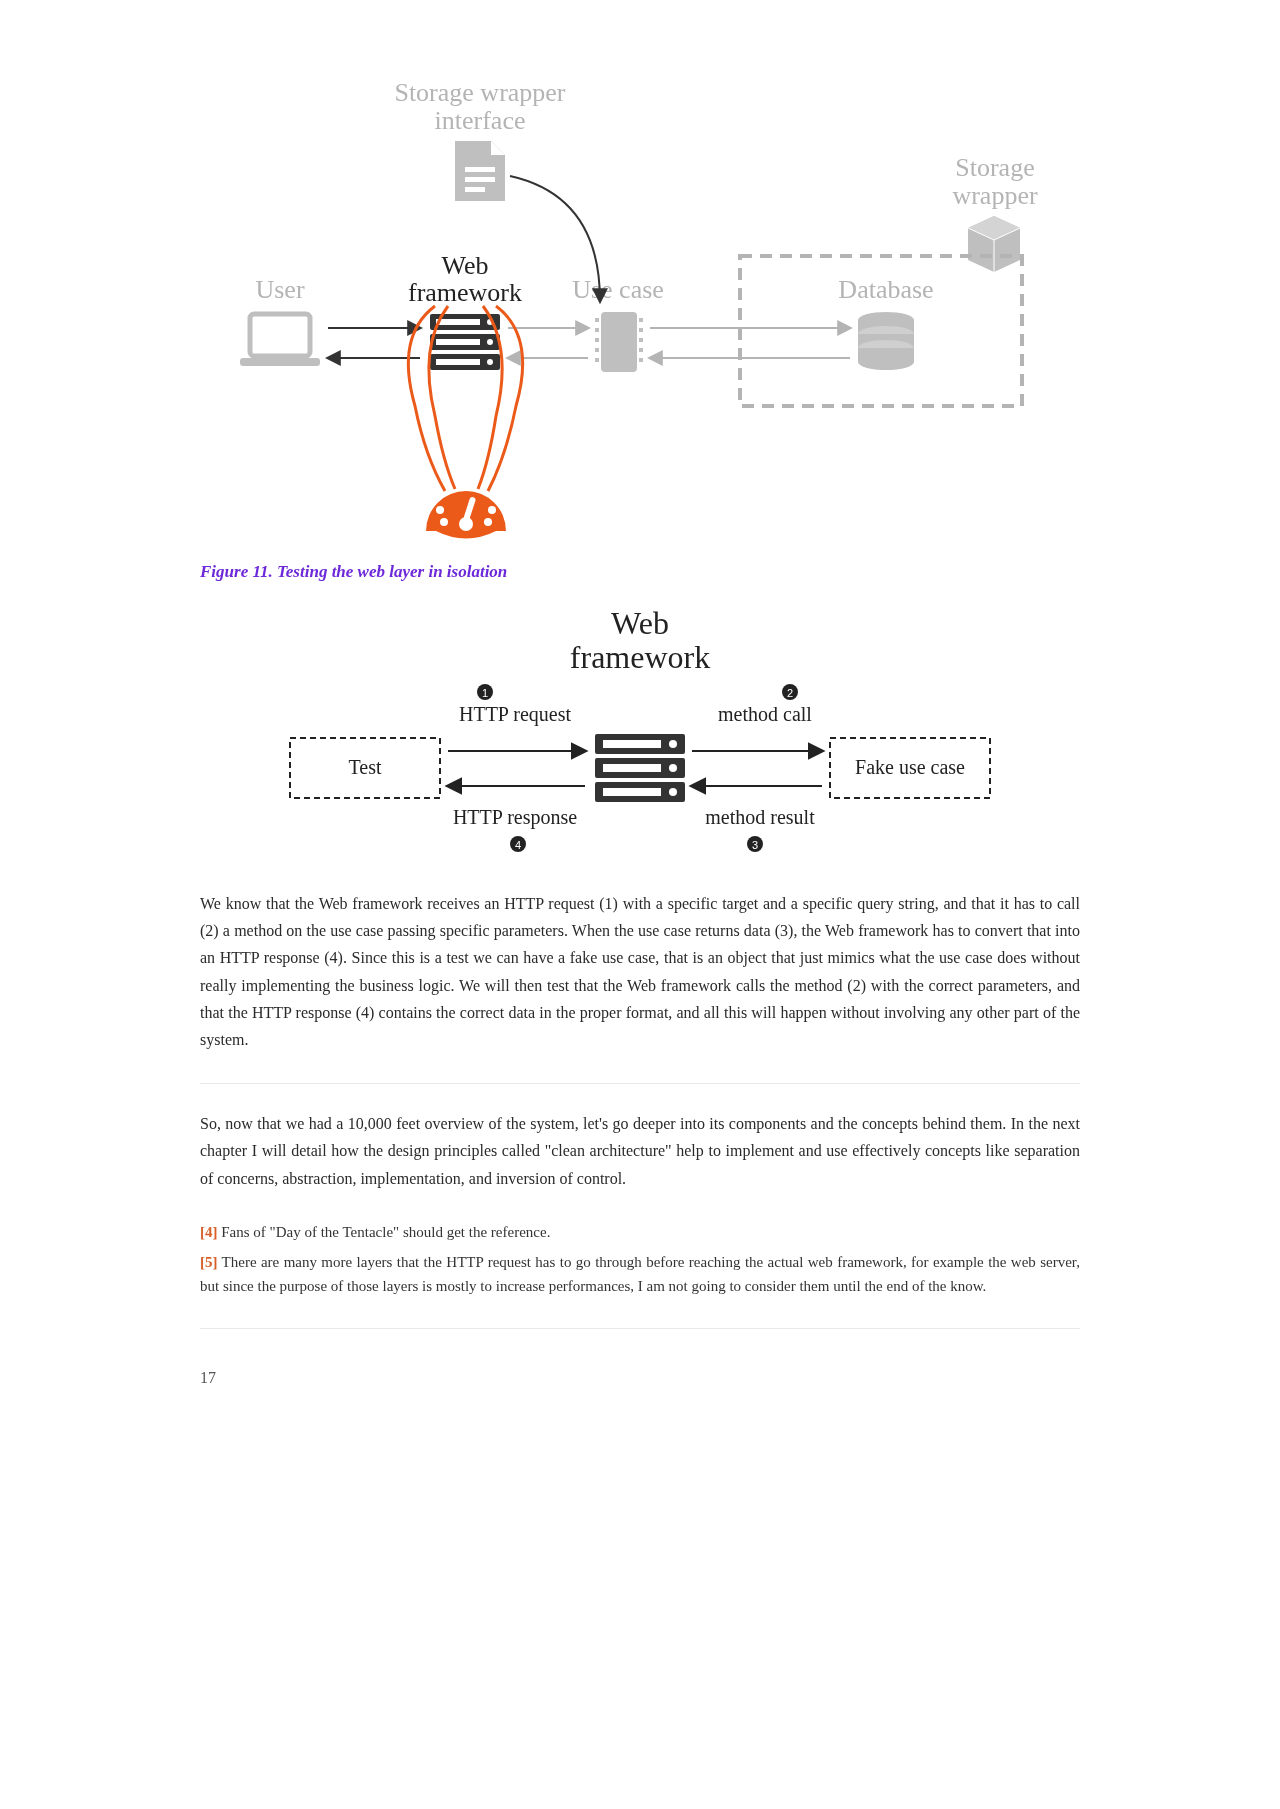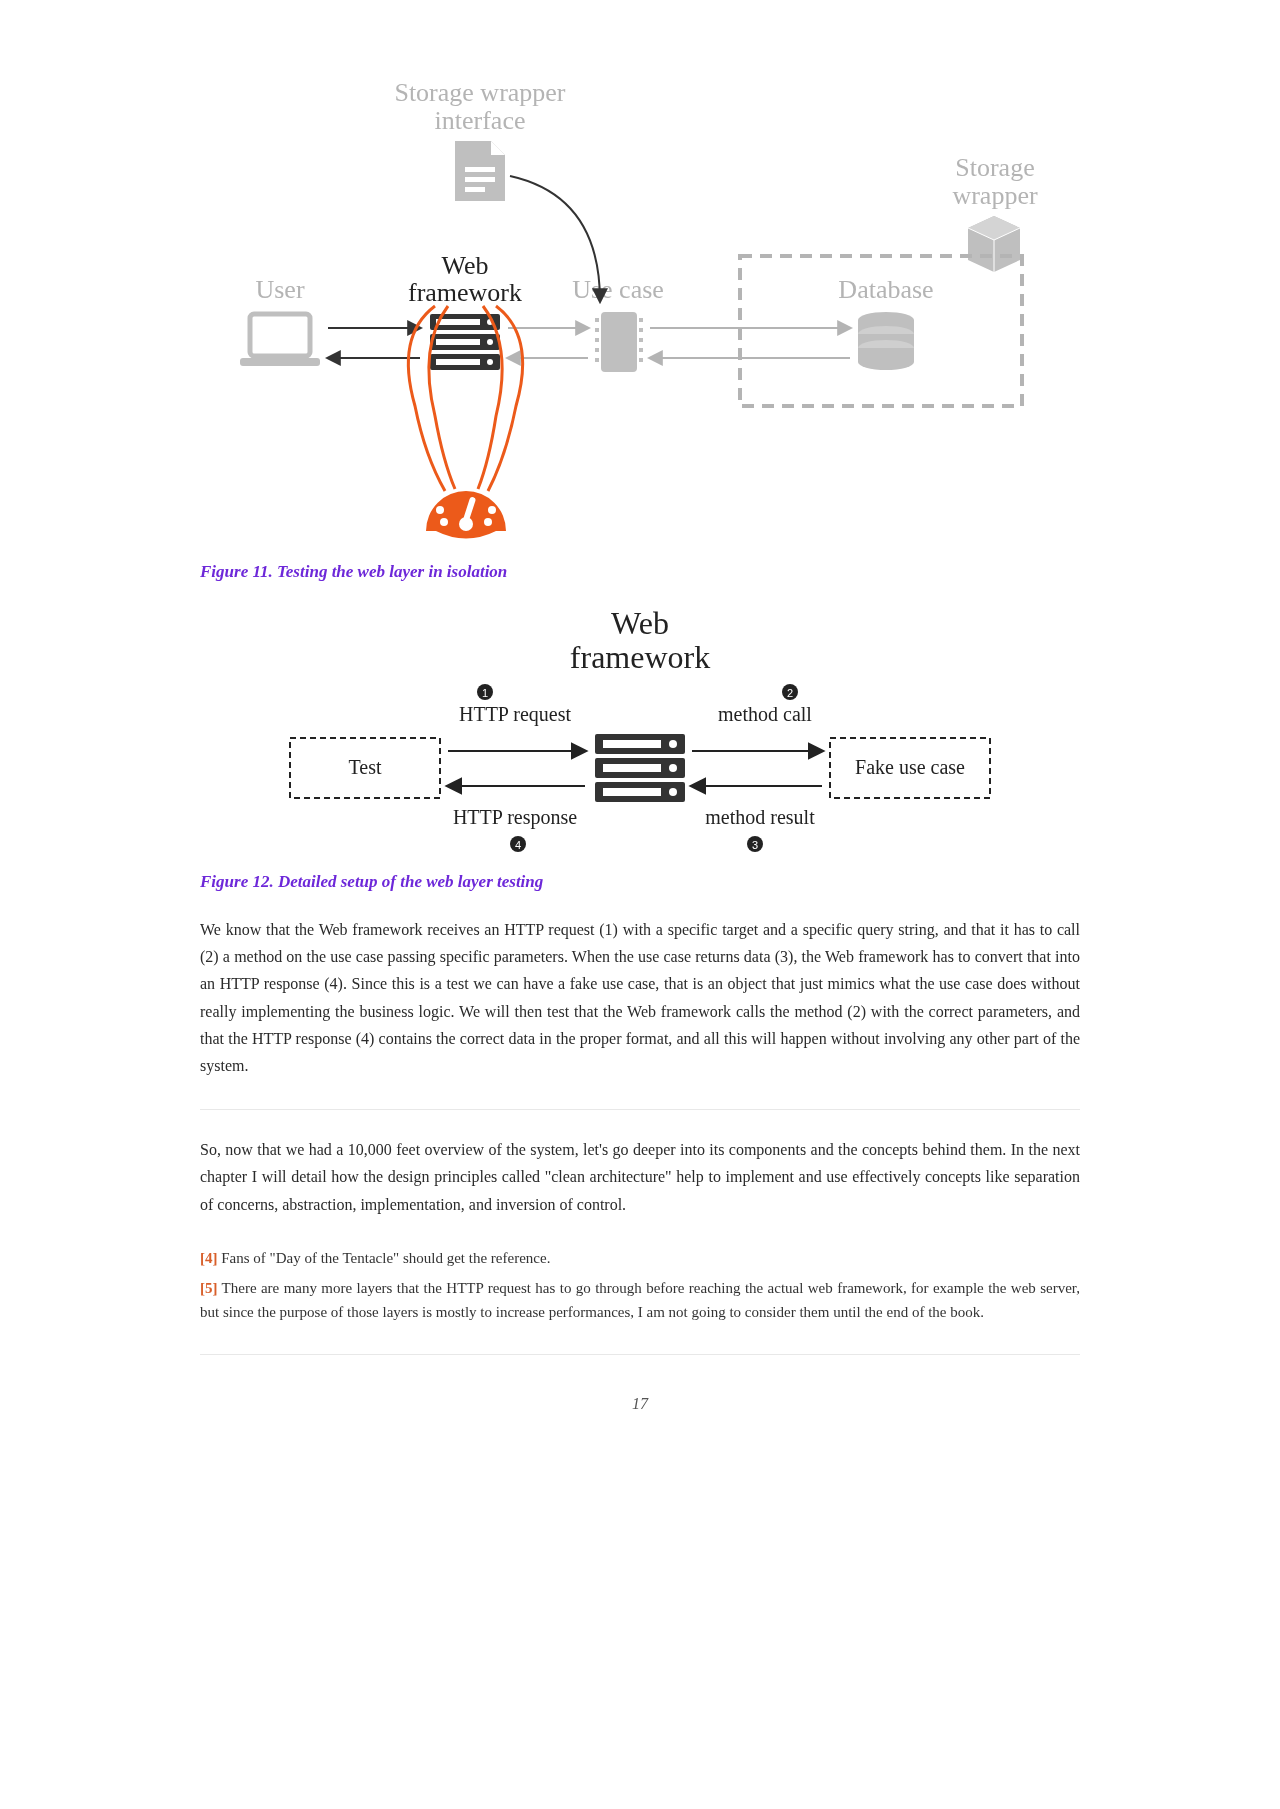--- a/index.html
+++ b/index.html
@@ -48,25 +48,24 @@
   }
   .footnote {
     margin: 6px 0;
     text-align: justify;
   }
   .fn-num {
     color: #d85f2a;
     font-weight: 600;
   }
   .pagenum {
-    text-align: center;
+    text-align: left;
     font-size: 16px;
     color: #555;
     margin-top: 40px;
-    font-style: italic;
   }
   
   .svg-label-light { fill: #b4b4b4; font-family: Georgia, serif; }
   .svg-label-dark { fill: #222; font-family: Georgia, serif; }
 </style>
 </head>
 <body>
 
 <div class="page">
 
@@ -222,37 +221,36 @@
 
       <text class="svg-label-dark" x="500" y="218" text-anchor="middle" font-size="20">method result</text>
       <circle cx="495" cy="238" r="8" fill="#222"></circle>
       <text x="495" y="243" text-anchor="middle" font-size="11" fill="#fff" font-family="sans-serif">3</text>
 
       <line x1="188" y1="145" x2="325" y2="145" stroke="#222" stroke-width="2" marker-end="url(#arr2)"></line>
       <line x1="325" y1="180" x2="188" y2="180" stroke="#222" stroke-width="2" marker-end="url(#arr2)"></line>
       <line x1="432" y1="145" x2="562" y2="145" stroke="#222" stroke-width="2" marker-end="url(#arr2)"></line>
       <line x1="562" y1="180" x2="432" y2="180" stroke="#222" stroke-width="2" marker-end="url(#arr2)"></line>
     </svg>
-    <div class="caption">Figure 12. Detailed setup of the web layer testing</div>
   </div>
 
   <p class="body-text">We know that the Web framework receives an HTTP request (1) with a specific target and a specific query string, and that it has to call (2) a method on the use case passing specific parameters. When the use case returns data (3), the Web framework has to convert that into an HTTP response (4). Since this is a test we can have a fake use case, that is an object that just mimics what the use case does without really implementing the business logic. We will then test that the Web framework calls the method (2) with the correct parameters, and that the HTTP response (4) contains the correct data in the proper format, and all this will happen without involving any other part of the system.</p>
 
   <hr class="sep">
 
   <p class="body-text">So, now that we had a 10,000 feet overview of the system, let's go deeper into its components and the concepts behind them. In the next chapter I will detail how the design principles called "clean architecture" help to implement and use effectively concepts like separation of concerns, abstraction, implementation, and inversion of control.</p>
 
   <div class="footnotes">
     <div class="footnote">
       <span class="fn-num">[<span>4</span>]</span>
       <span>Fans of "Day of the Tentacle" should get the reference.</span>
     </div>
     <div class="footnote">
       <span class="fn-num">[<span>5</span>]</span>
-      <span>There are many more layers that the HTTP request has to go through before reaching the actual web framework, for example the web server, but since the purpose of those layers is mostly to increase performances, I am not going to consider them until the end of the book.</span>
+      <span>There are many more layers that the HTTP request has to go through before reaching the actual web framework, for example the web server, but since the purpose of those layers is mostly to increase performances, I am not going to consider them until the end of the know.</span>
     </div>
   </div>
 
   <hr class="sep">
 
   <div class="pagenum">17</div>
 
 </div>
 
 </body></html>

